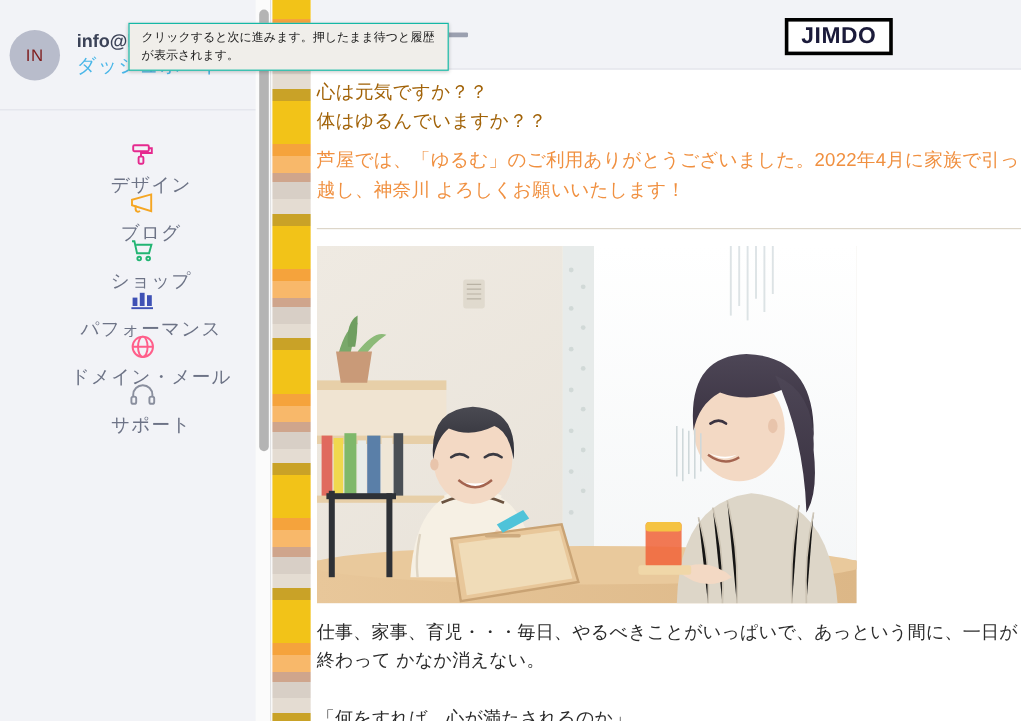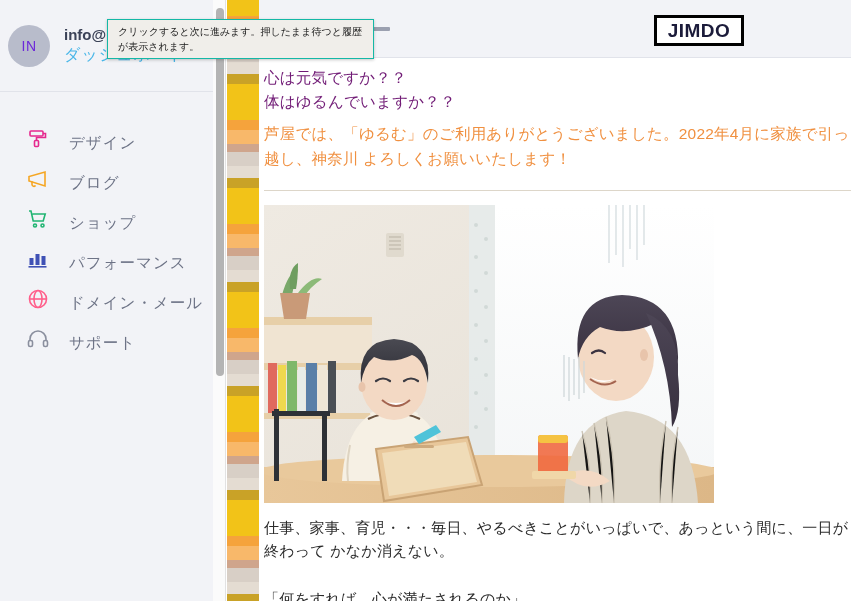--- a/index.html
+++ b/index.html
@@ -26,21 +26,21 @@
   .account-row {
     display: flex; align-items: center;
     height: 92px;
     padding-left: 8px;
     border-bottom: 1px solid #e1e3ea;
   }
   .avatar {
     width: 42px; height: 42px;
     border-radius: 50%;
     background: #b8bccb;
-    color: #6d28d9;
+    color: #7f1d1d;
     display: flex; align-items: center; justify-content: center;
     font-size: 14px; font-weight: 400;
     letter-spacing: .5px;
     flex: 0 0 auto;
   }
   .account-text {
     margin-left: 14px;
     display: flex; flex-direction: column;
     justify-content: center;
     gap: 2px;
@@ -53,24 +53,25 @@
   }
   .account-dash {
     font-size: 16px;
     color: #49b6e8;
     white-space: nowrap;
     letter-spacing: 1px;
   }
 
   .nav { padding-top: 22px; }
   .nav-item {
-    display: flex; align-items: flex-end;
+    display: flex; align-items: center;
     height: 40px;
     padding-left: 21px;
     cursor: pointer;
+    flex-direction: column;
   }
   .nav-icon {
     width: 34px; height: 30px;
     flex: 0 0 auto;
     display: flex; align-items: center; justify-content: center;
   }
   .nav-label {
     margin-left: 14px;
     font-size: 15.5px;
     color: #6d7386;
@@ -190,21 +191,21 @@
     display: flex; align-items: center; justify-content: center;
     color: #1b1b3a;
     font-size: 19px; font-weight: bold;
     letter-spacing: 0.5px;
     background: #ffffff;
   }
 
   .article { padding: 0 0 0 5px; }
   .para {
     font-size: 15.5px;
-    color: #701a75;
+    color: #a16207;
     line-height: 1.55;
     letter-spacing: .2px;
     white-space: nowrap;
   }
   .para-block { padding-top: 8px; }
   .para.orange {
     color: #f09040;
     white-space: normal;
     line-height: 1.6;
   }

